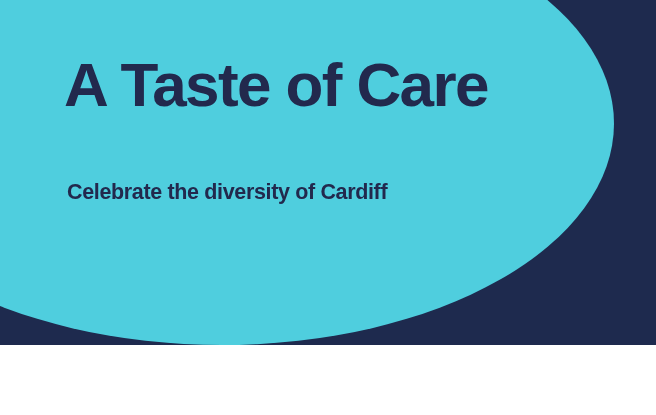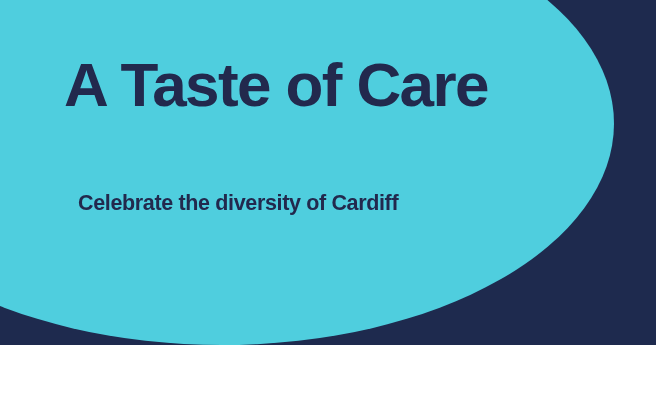--- a/index.html
+++ b/index.html
@@ -59,21 +59,21 @@
     font-weight: 700;
     letter-spacing: -1.6px;
     color: #22294d;
     white-space: nowrap;
   }
 
   .poster-subtitle {
     position: absolute;
     left: 64px;
     top: 172px;
-    margin: 14px;
+    margin: 3px;
     width: 420px;
     font-size: 21.5px;
     line-height: 1.62;
     font-weight: 700;
     letter-spacing: -0.35px;
     color: #22294d;
   }
   .poster-subtitle .sub-line { display: block; }
 
   

